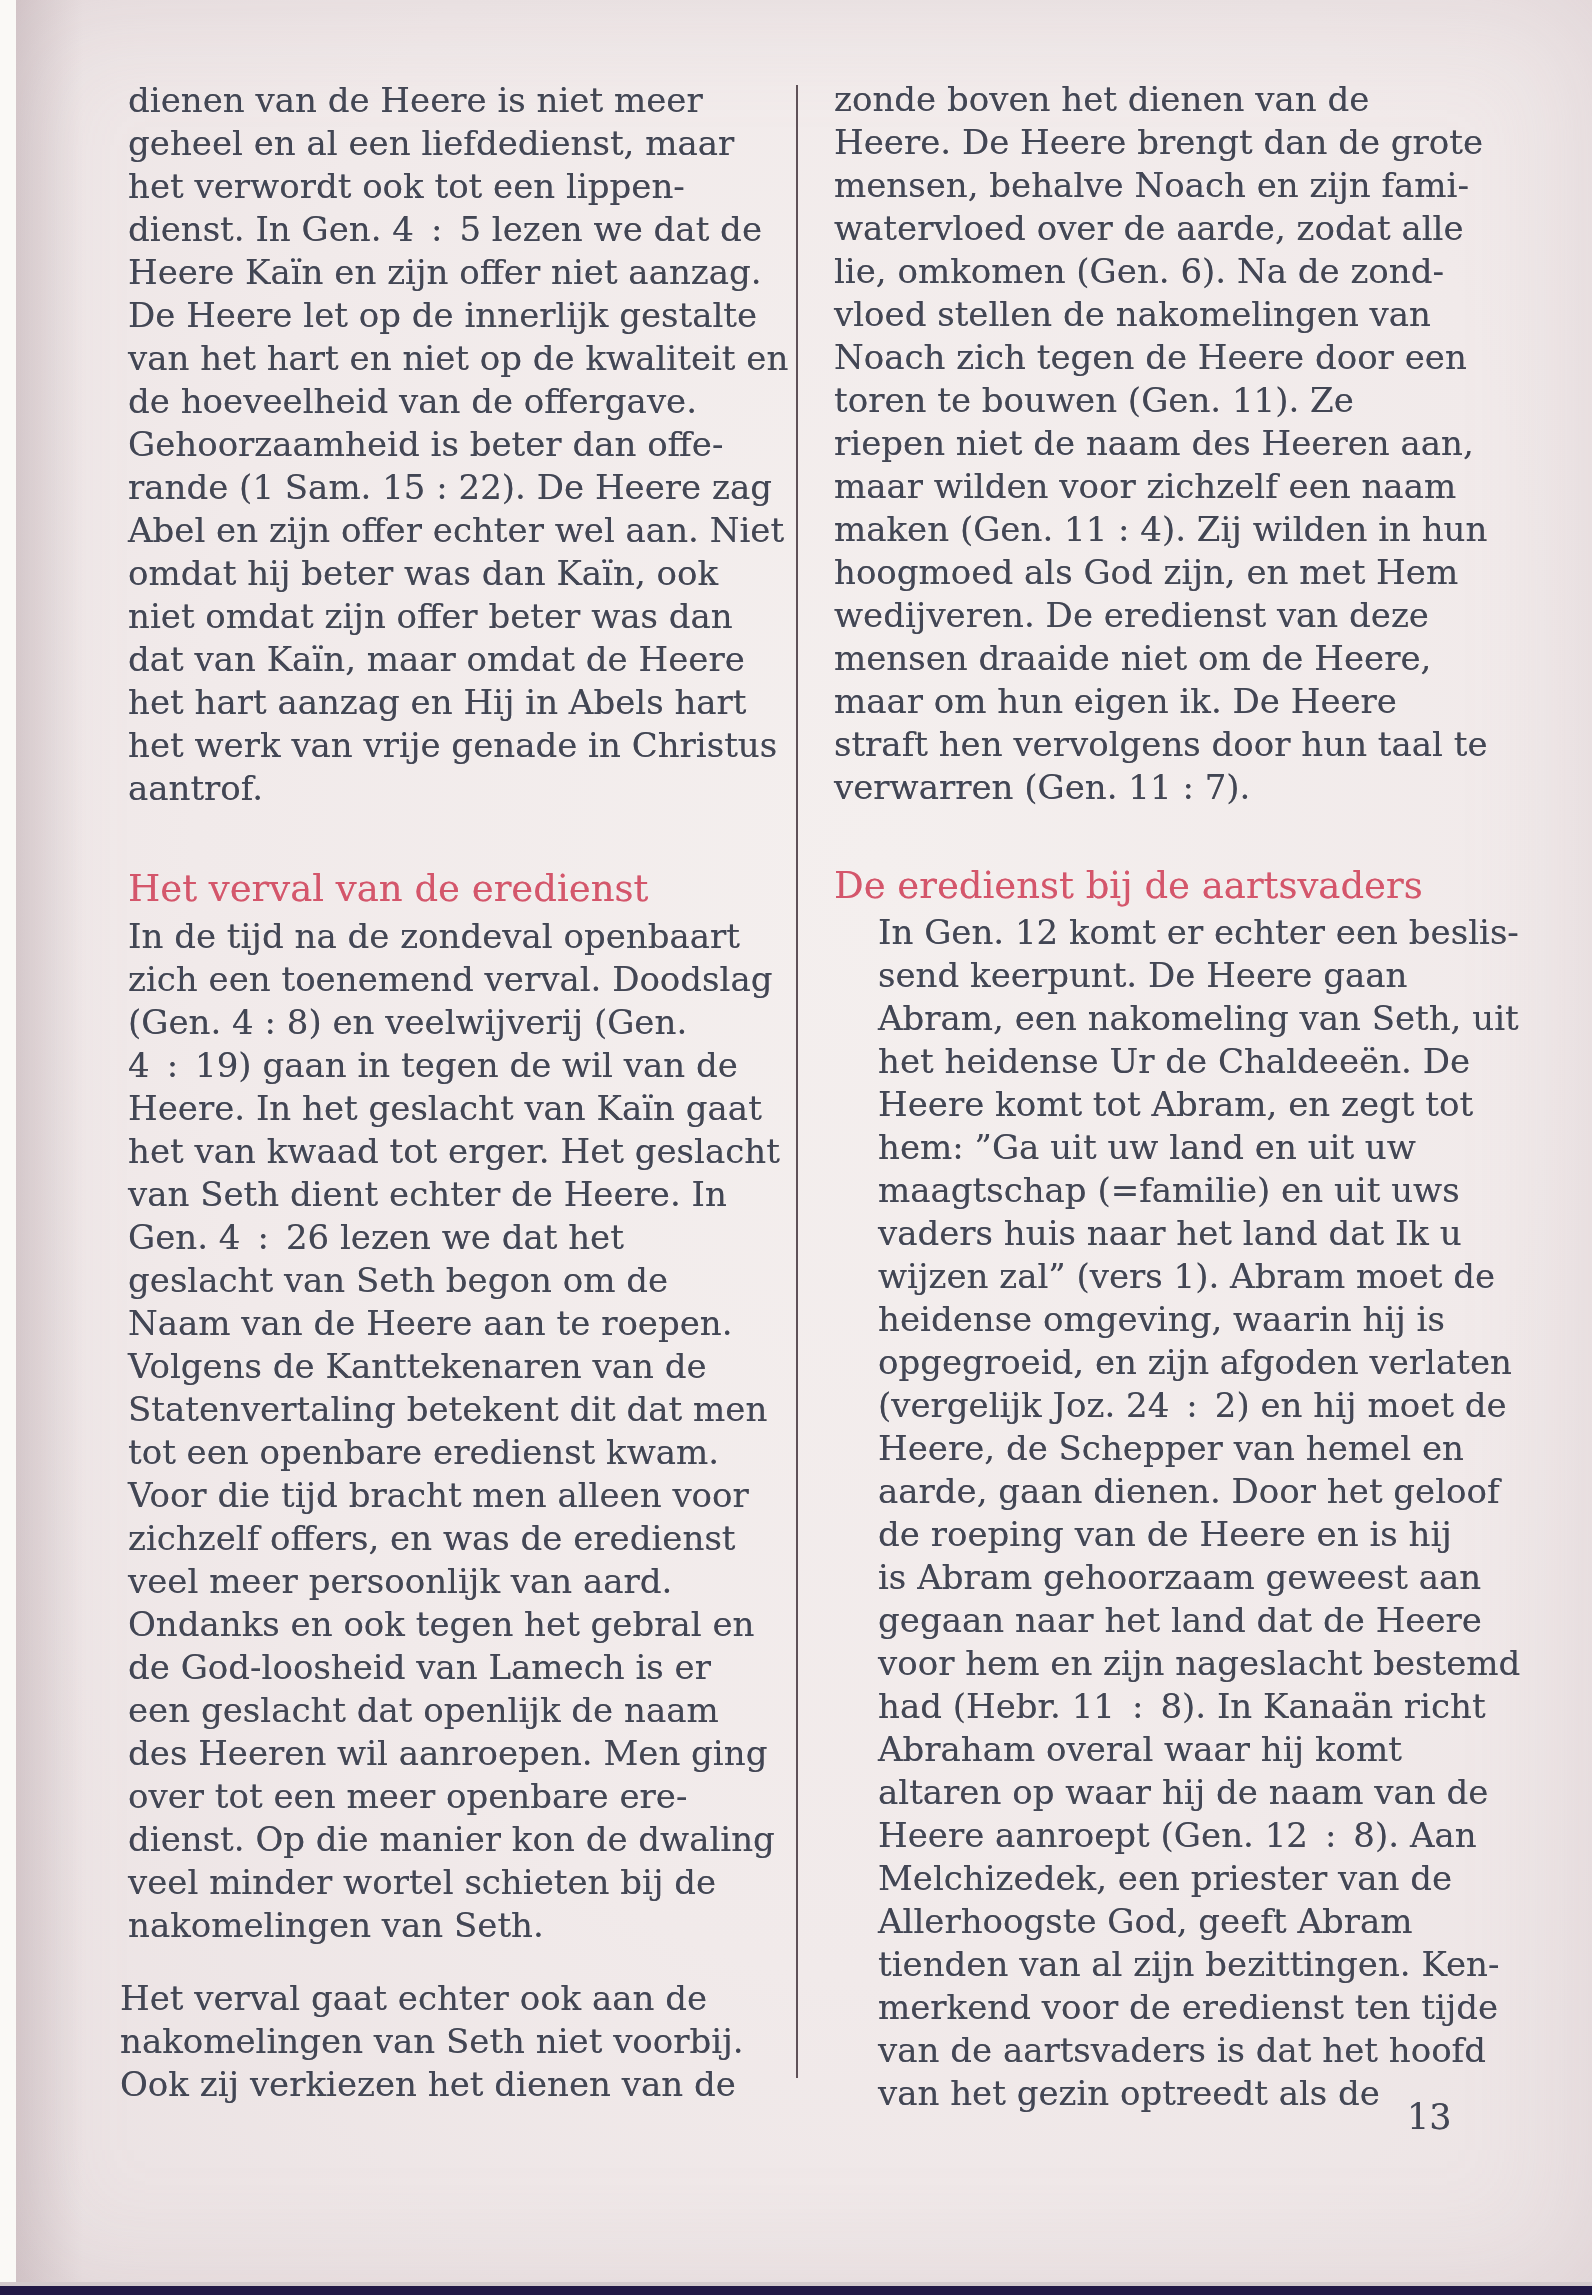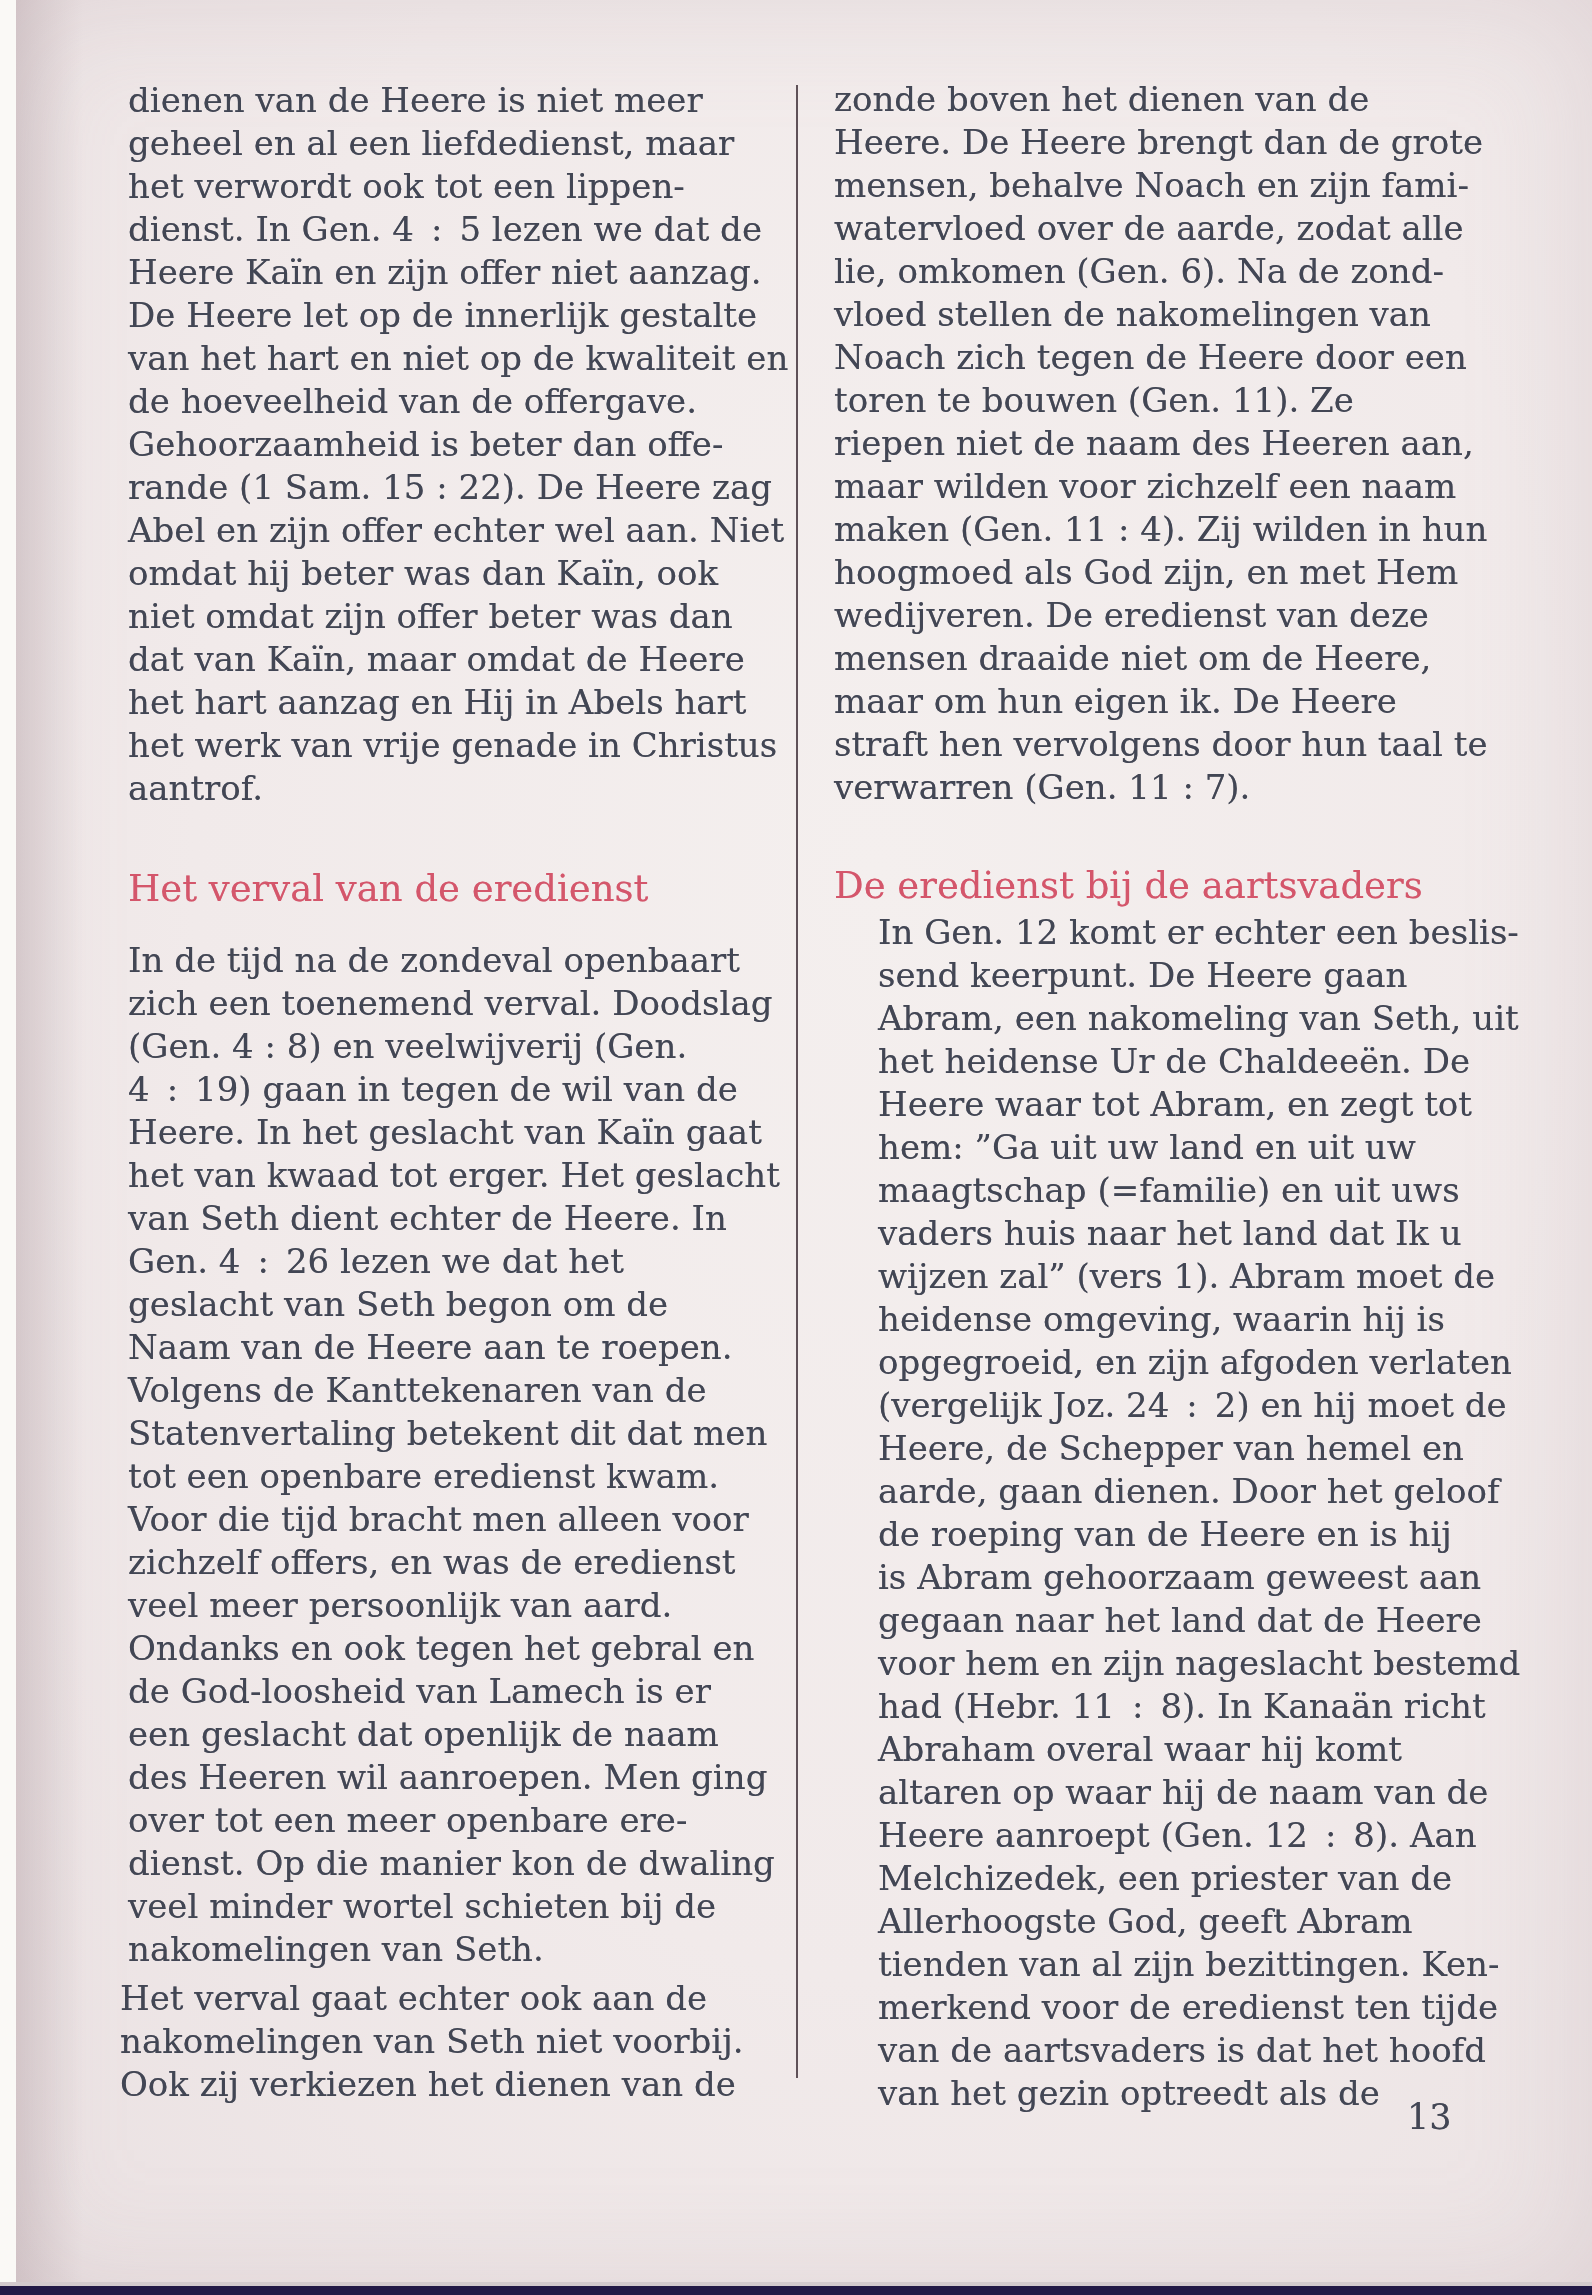--- a/index.html
+++ b/index.html
@@ -73,21 +73,21 @@
     margin: 0;
     color: var(--heading-color, #d4566b);
     font-size: 37px;
     font-weight: normal;
     line-height: 45px;
     white-space: nowrap;
     text-shadow: 0 0 0.6px rgba(212,86,107,0.5);
   }
   .lp1 { left: 128px; top: 79px;  width: 669px; }
   .lh  { left: 128px; top: 866px; }
-  .lp2 { left: 128px; top: 915px; width: 669px; margin-top: 24px; }
+  .lp2 { left: 128px; top: 915px; width: 669px; }
   .lp3 { left: 120px; top: 1977px; width: 669px; }
   .rp1 { left: 834px; top: 78px;  width: 682px; }
   .rh  { left: 834px; top: 863px; text-align: right; }
   .rp2 { left: 834px; top: 911px; width: 682px; margin-left: 44px; }
   .page-number {
     position: absolute;
     left: 1407px;
     top: 2097px;
     color: var(--body-text, #424654);
     font-size: 35px;
@@ -180,21 +180,21 @@
       <div class="line">verwarren (Gen. 11 : 7).</div>
     </div>
 
   <h2 class="heading rh">De eredienst bij de aartsvaders</h2>
 
   <div class="textblock rp2">
       <div class="line">In Gen. 12 komt er echter een beslis-</div>
       <div class="line">send keerpunt. De Heere gaan</div>
       <div class="line">Abram, een nakomeling van Seth, uit</div>
       <div class="line">het heidense Ur de Chaldeeën. De</div>
-      <div class="line">Heere waar tot Abram, en zegt tot</div>
+      <div class="line">Heere komt tot Abram, en zegt tot</div>
       <div class="line">hem: ”Ga uit uw land en uit uw</div>
       <div class="line">maagtschap (=familie) en uit uws</div>
       <div class="line">vaders huis naar het land dat Ik u</div>
       <div class="line">wijzen zal” (vers 1). Abram moet de</div>
       <div class="line">heidense omgeving, waarin hij is</div>
       <div class="line">opgegroeid, en zijn afgoden verlaten</div>
       <div class="line">(vergelijk Joz. 24 : 2) en hij moet de</div>
       <div class="line">Heere, de Schepper van hemel en</div>
       <div class="line">aarde, gaan dienen. Door het geloof</div>
       <div class="line">de roeping van de Heere en is hij</div>

